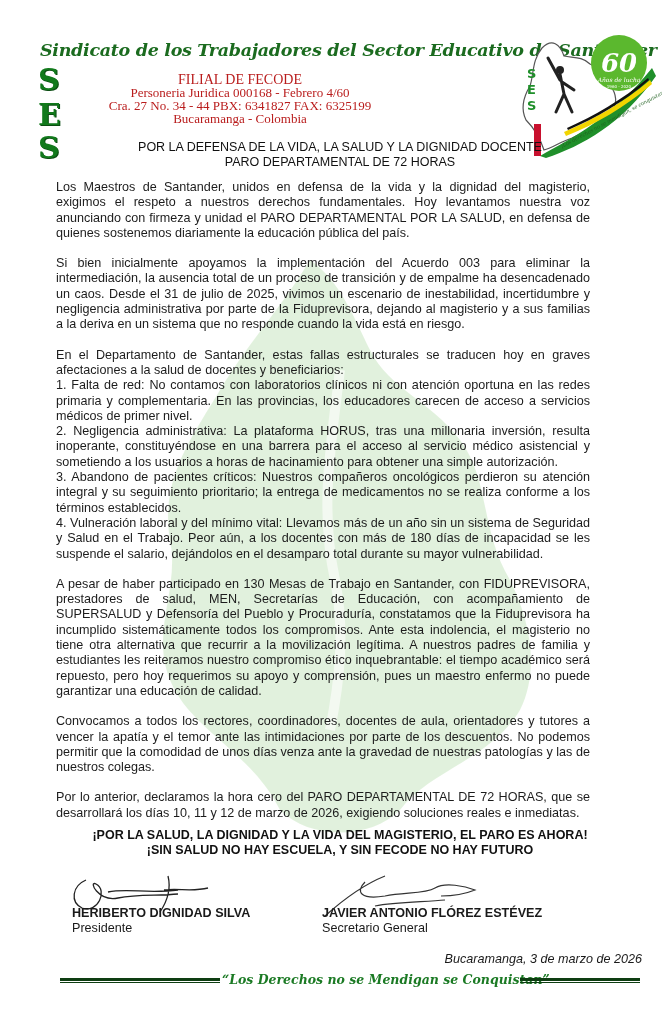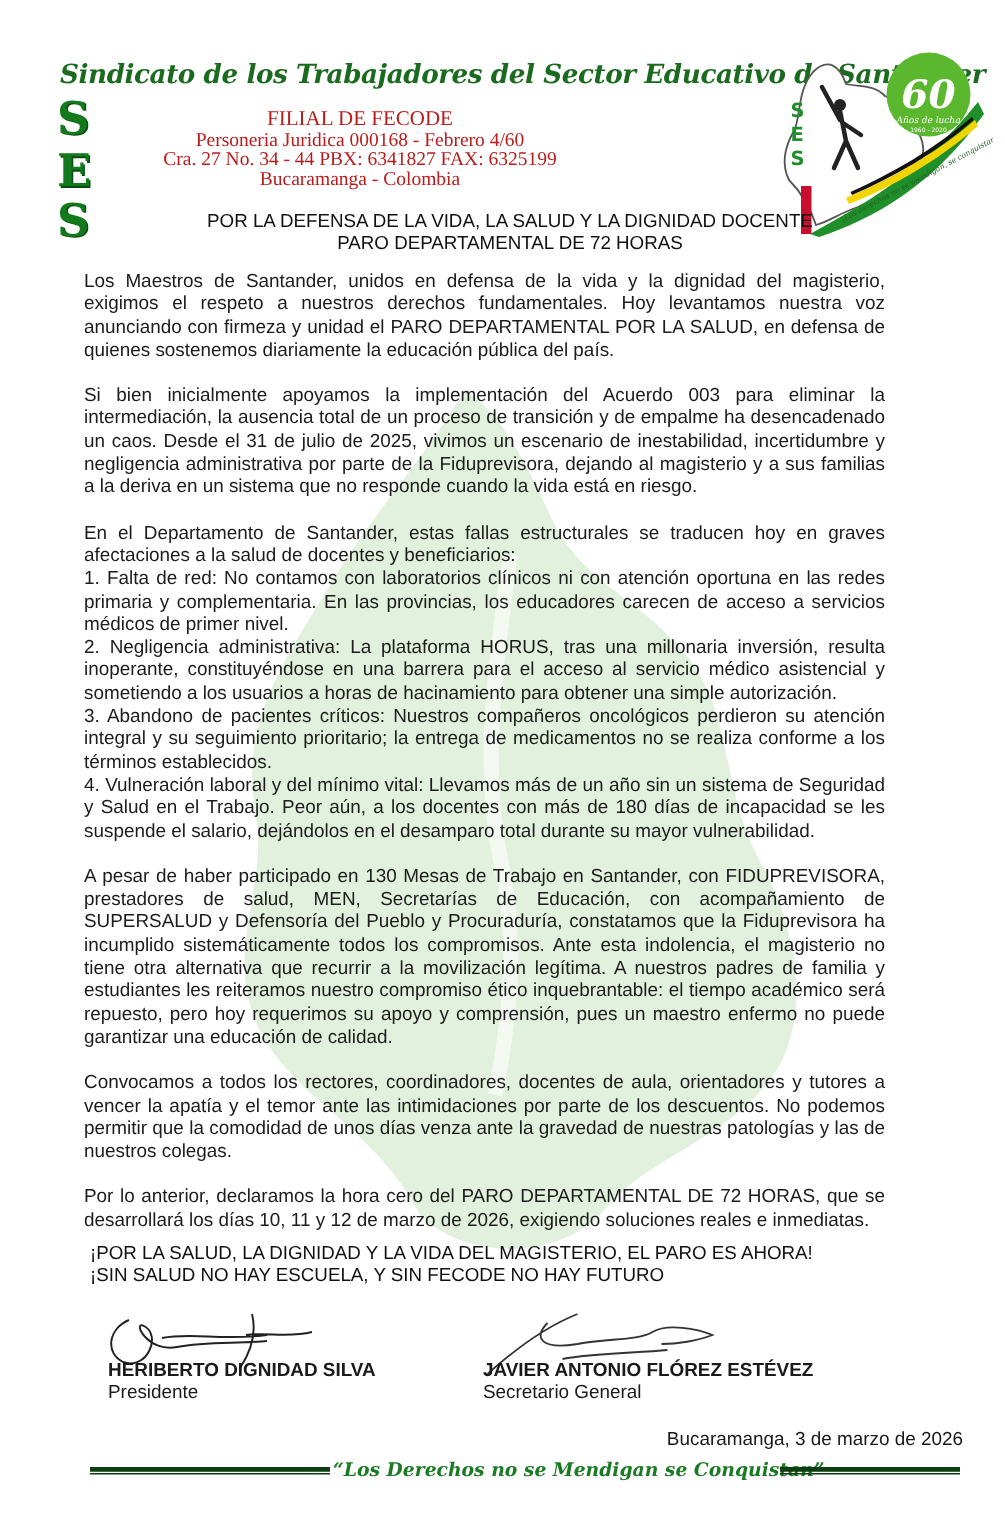--- a/index.html
+++ b/index.html
@@ -20,31 +20,31 @@
   .logo { position: absolute; left: 512px; top: 28px; width: 150px; height: 130px; }
 
   .title { position: absolute; left: 60px; top: 140px; width: 560px; text-align: center; font-weight: normal; font-size: 12.5px; line-height: 15px; color: #111; }
 
   .body { position: absolute; left: 56px; top: 180px; width: 534px; font-size: 12.6px; line-height: 15.3px; text-align: justify; color: #1c1c1c; }
   .body p { margin: 0 0 15px 0; }
   .body .list-item { margin: 0; }
   .body .tight { margin-bottom: 0; }
   .body .after-list { margin-top: 15px; }
 
-  .slogan { position: absolute; left: 60px; top: 828px; width: 560px; font-weight: normal; font-size: 12.5px; line-height: 15px; color: #111; }
+  .slogan { position: absolute; left: 60px; top: 828px; width: 560px; text-align: center; font-weight: bold; font-size: 12.5px; line-height: 15px; color: #111; }
 
   .sig { position: absolute; top: 906px; font-size: 12.6px; line-height: 15px; }
   .sig .name { font-weight: bold; }
   .sig-left { left: 72px; }
   .sig-right { left: 322px; }
   .signature-scribble { position: absolute; }
   .scribble-left { left: 68px; top: 872px; width: 150px; height: 44px; }
   .scribble-right { left: 315px; top: 868px; width: 170px; height: 50px; }
 
-  .date { position: absolute; right: 28px; top: 952px; font-size: 12.6px; }
+  .date { position: absolute; right: 28px; top: 952px; font-style: italic; font-size: 12.6px; }
 
   .footer { position: absolute; left: 60px; top: 972px; width: 580px; height: 20px; }
   .footer .rule { position: absolute; top: 6px; height: 2px; background: #0e3d12; border-bottom: 1px solid #0e3d12; }
   .footer .rule::after { content: ""; position: absolute; left: 0; right: 0; top: 4px; height: 1px; background: #0e3d12; }
   .footer .rule-left { left: 0; width: 160px; }
   .footer .rule-right { left: 460px; width: 120px; }
   .footer .motto { position: absolute; left: 162px; top: 0; width: 296px; text-align: center; font-family: "DejaVu Serif", serif; font-style: italic; font-weight: bold; font-size: 12.5px; color: #1b7a24; white-space: nowrap; }
 </style>
 </head>
 <body>

